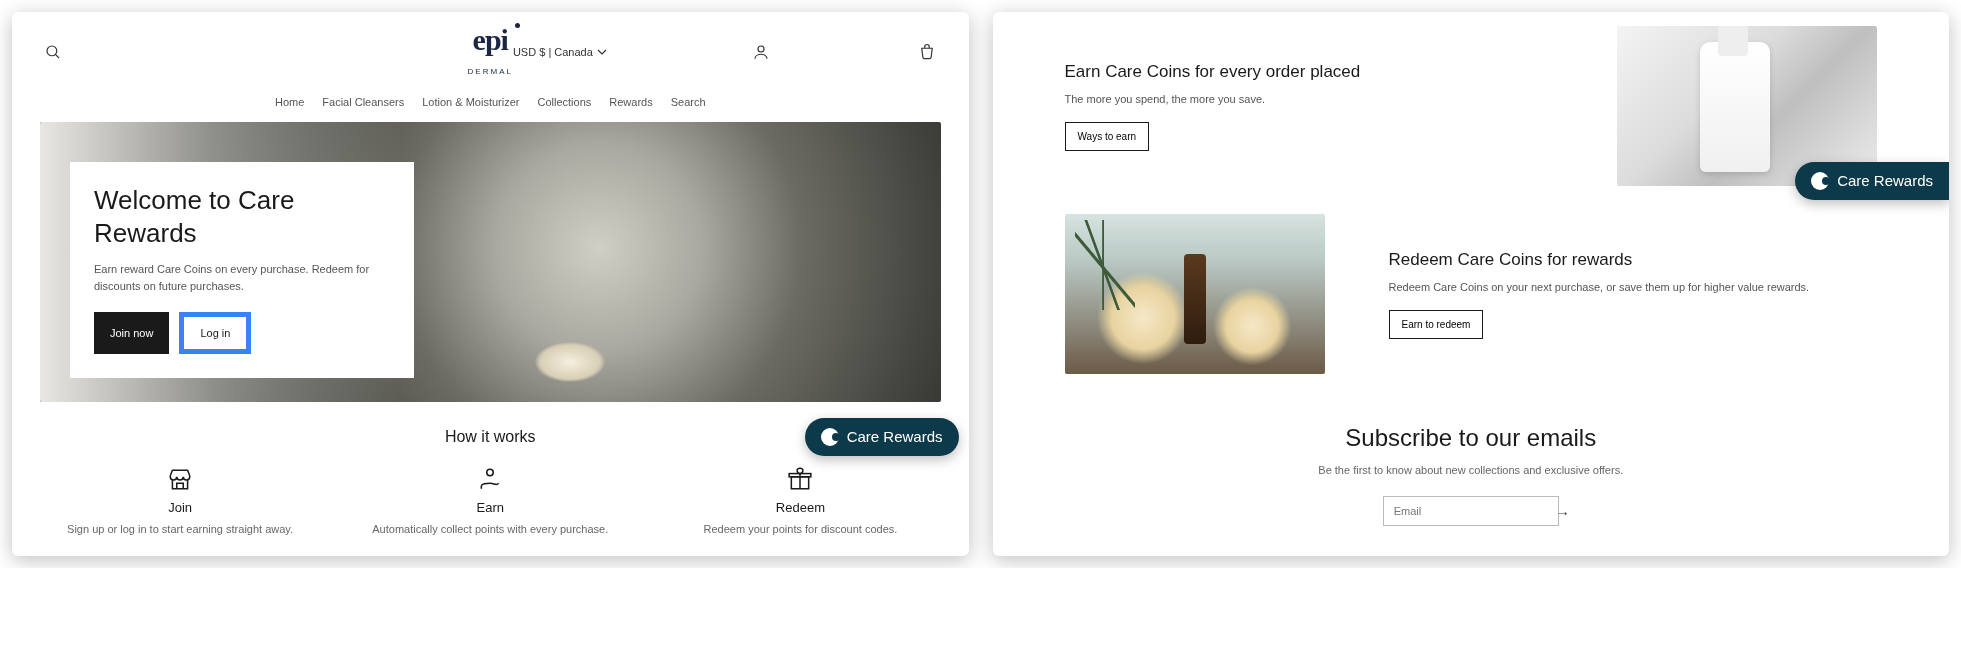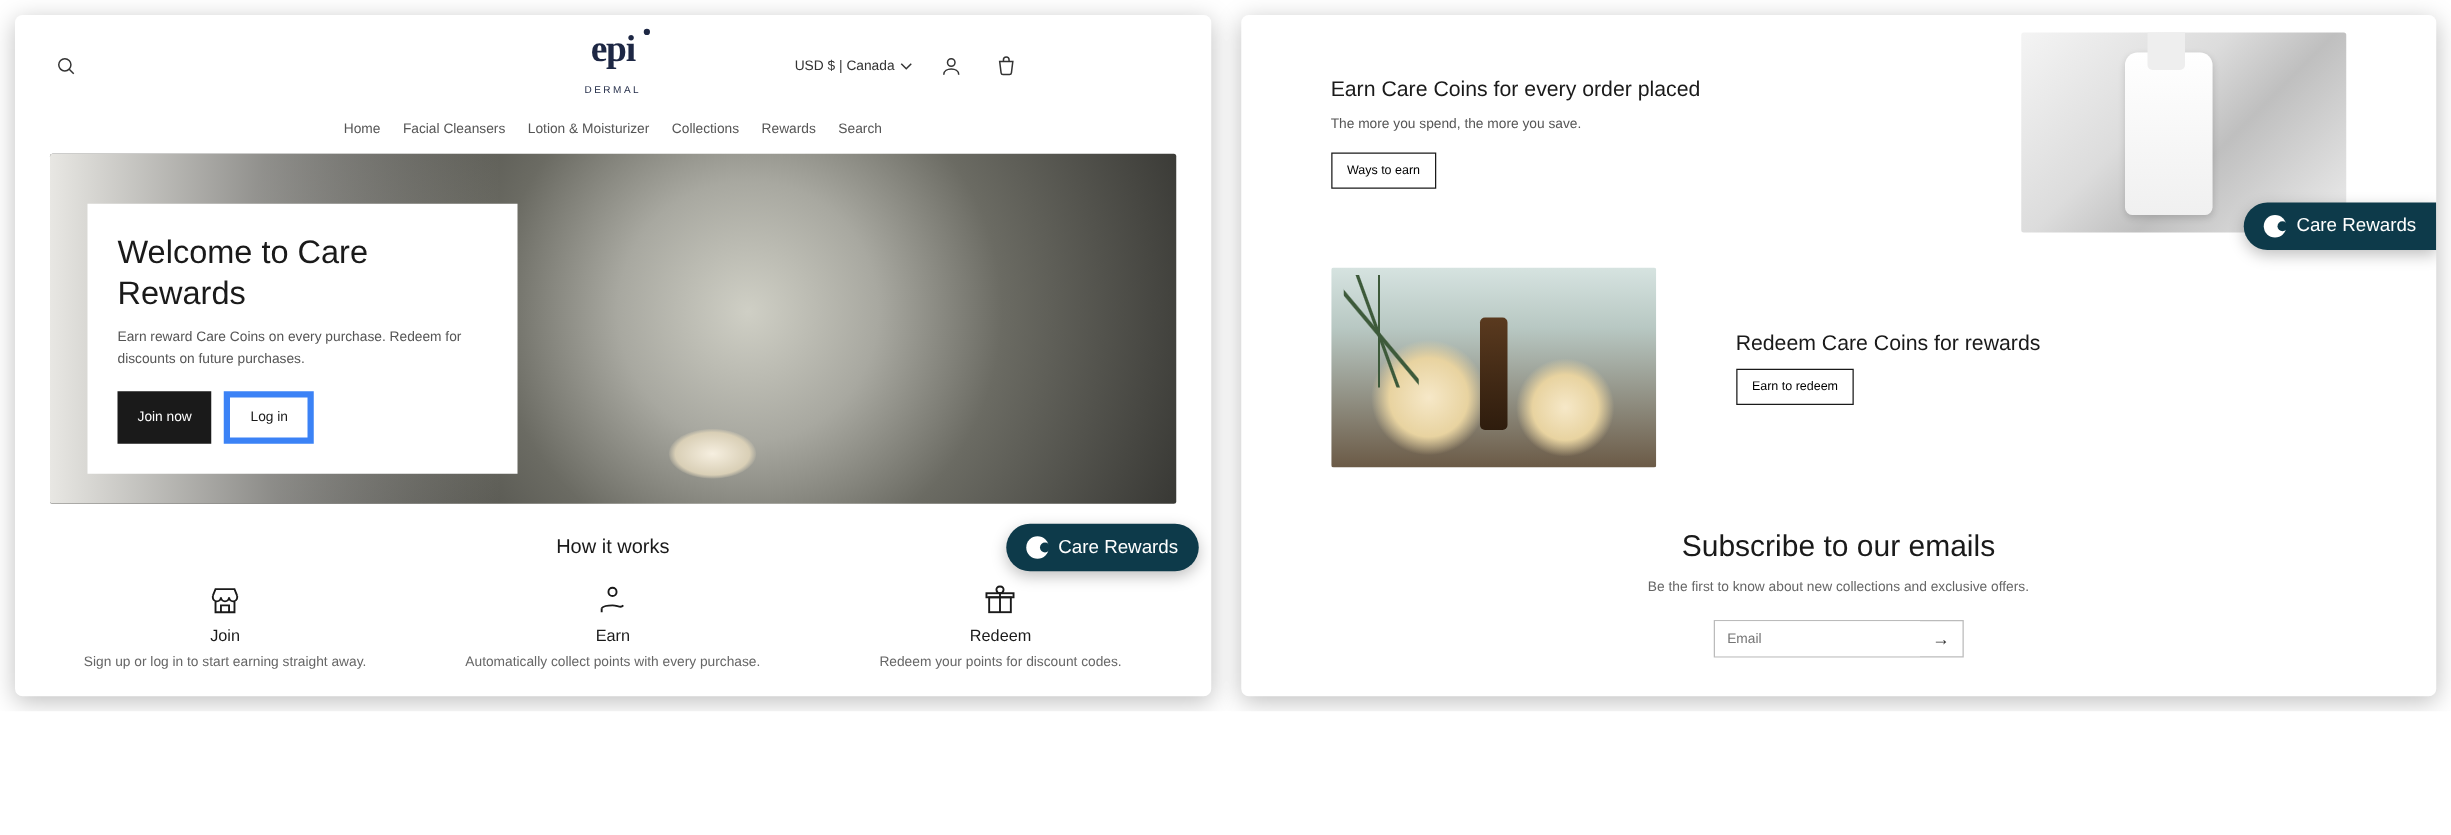--- a/index.html
+++ b/index.html
@@ -27,21 +27,21 @@
     align-items: center;
     justify-content: space-between;
     padding: 14px 28px 8px;
   }
   .hdr-left, .hdr-right {
     display: flex;
     align-items: center;
     gap: 18px;
     flex:1;
   }
-  .hdr-right { justify-content:center; }
+  .hdr-right { justify-content:space-between; }
   .hdr-center { flex:0 0 auto; text-align:center; }
   .logo {
     display:inline-block;
     text-align:center;
   }
   .logo .top {
     font-family: Georgia, 'Times New Roman', serif;
     font-weight: 700;
     font-size: 30px;
     color: #1d2744;
@@ -260,21 +260,21 @@
     font-weight:400;
     margin-bottom:12px;
   }
   .subscribe p {
     font-size:11px;color:#666;margin-bottom:20px;
   }
   .email-row {
     display:inline-flex;
     border:1px solid #bbb;
     align-items:center;
-    width:200px;
+    width:176px;
   }
   .email-row input{
     border:none;outline:none;
     flex:1;
     font-size:11px;
     padding:8px 10px;
   }
   .email-row button{
     border:none;background:none;
     padding:0 10px;cursor:pointer;
@@ -421,20 +421,21 @@
         <p>The more you spend, the more you save.</p>
         <button class="btn-sm-outline">Ways to earn</button>
       </div>
       <div class="section-img img-bottle"></div>
     </div>
 
     <div class="section-row">
       <div class="section-img img-spa"></div>
       <div class="section-text">
         <h3>Redeem Care Coins for rewards</h3>
+        <p>Redeem Care Coins on your next purchase, or save them up for higher value rewards.</p>
         <button class="btn-sm-outline">Earn to redeem</button>
       </div>
     </div>
 
     <div class="subscribe">
       <h2>Subscribe to our emails</h2>
       <p>Be the first to know about new collections and exclusive offers.</p>
       <div class="email-row">
         <input type="email" placeholder="Email" style="">
         <button>→</button>

